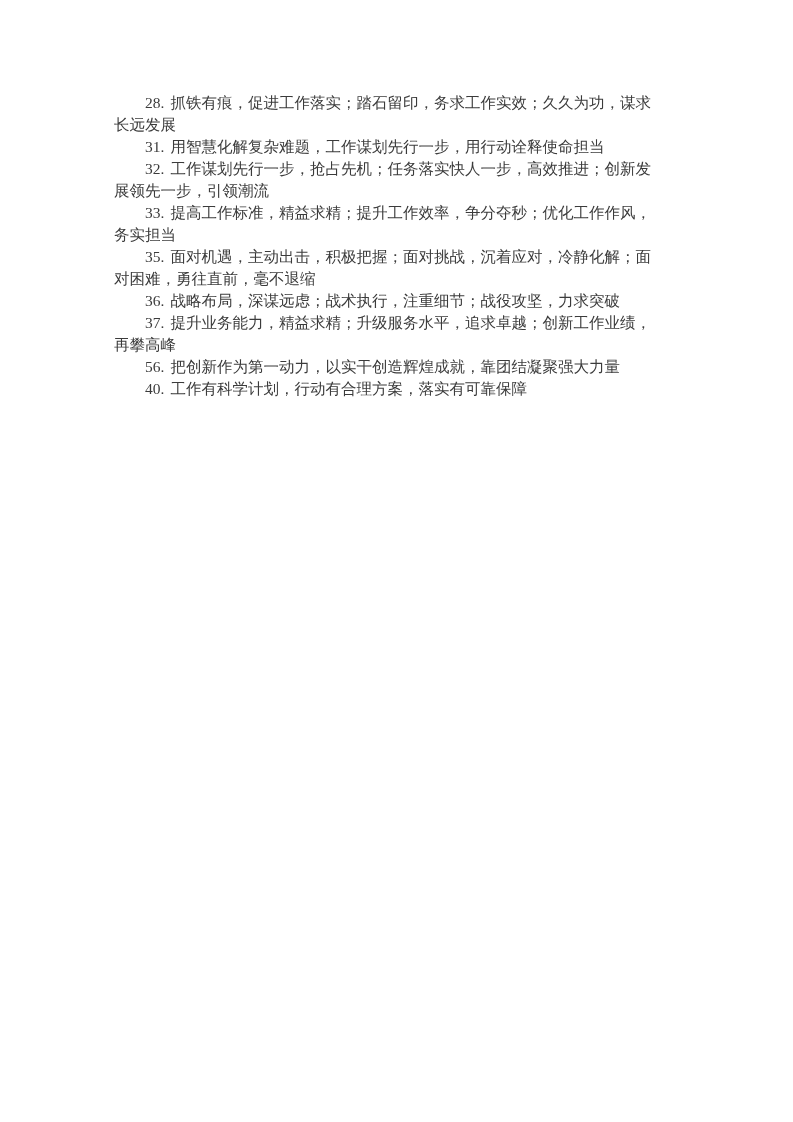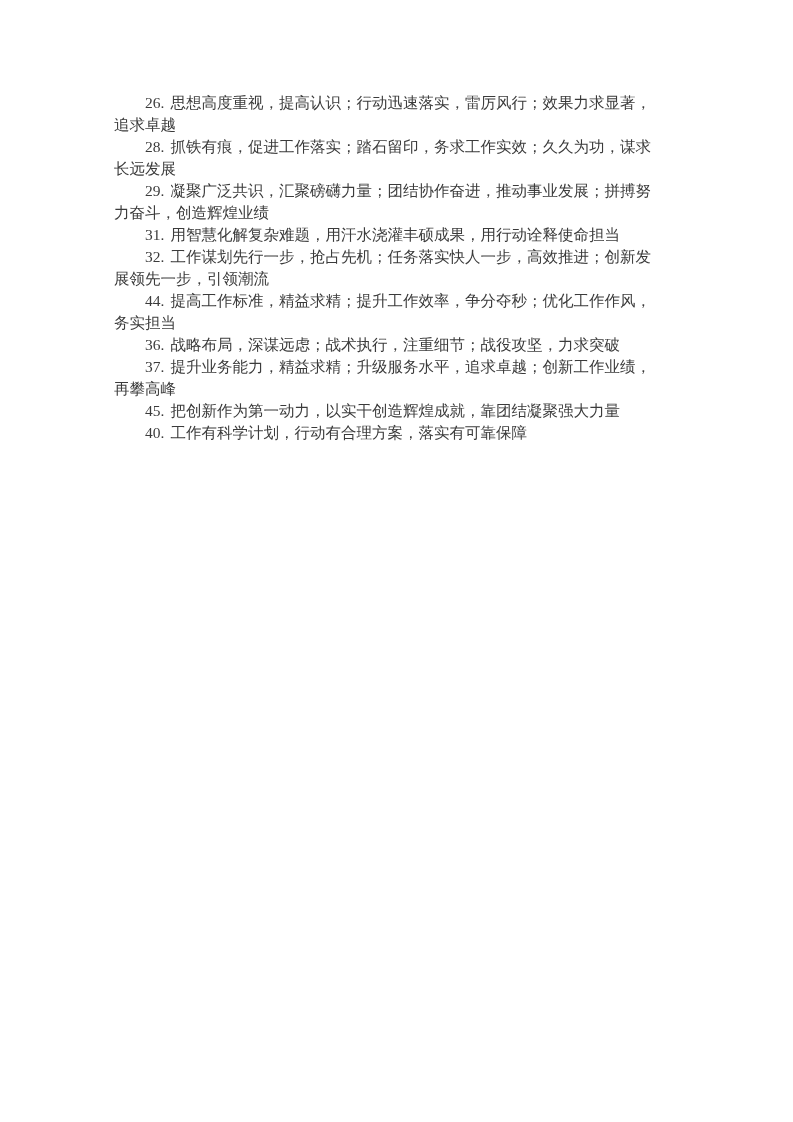--- a/index.html
+++ b/index.html
@@ -40,24 +40,23 @@
   }
   .item-number {
     margin-right: 6px;
   }
 </style>
 </head>
 <body>
 
 <div class="page">
   <div class="numbered-list">
-      <p class="list-item"><span class="item-number">26.</span><span class="item-text">思想高度重视，提高认识；行动迅速落实，雷厉风行；效果力求显著，追求卓越</span></p>
       <p class="list-item"><span class="item-number">28.</span><span class="item-text">抓铁有痕，促进工作落实；踏石留印，务求工作实效；久久为功，谋求长远发展</span></p>
-      <p class="list-item"><span class="item-number">29.</span><span class="item-text">凝聚广泛共识，汇聚磅礴力量；团结协作奋进，推动事业发展；拼搏努力奋斗，创造辉煌业绩</span></p>
-      <p class="list-item"><span class="item-number">31.</span><span class="item-text">用智慧化解复杂难题，用汗水浇灌丰硕成果，用行动诠释使命担当</span></p>
+      <p class="list-item"><span class="item-number">31.</span><span class="item-text">用智慧化解复杂难题，工作谋划先行一步，用行动诠释使命担当</span></p>
       <p class="list-item"><span class="item-number">32.</span><span class="item-text">工作谋划先行一步，抢占先机；任务落实快人一步，高效推进；创新发展领先一步，引领潮流</span></p>
-      <p class="list-item"><span class="item-number">44.</span><span class="item-text">提高工作标准，精益求精；提升工作效率，争分夺秒；优化工作作风，务实担当</span></p>
+      <p class="list-item"><span class="item-number">33.</span><span class="item-text">提高工作标准，精益求精；提升工作效率，争分夺秒；优化工作作风，务实担当</span></p>
+      <p class="list-item"><span class="item-number">35.</span><span class="item-text">面对机遇，主动出击，积极把握；面对挑战，沉着应对，冷静化解；面对困难，勇往直前，毫不退缩</span></p>
       <p class="list-item"><span class="item-number">36.</span><span class="item-text">战略布局，深谋远虑；战术执行，注重细节；战役攻坚，力求突破</span></p>
       <p class="list-item"><span class="item-number">37.</span><span class="item-text">提升业务能力，精益求精；升级服务水平，追求卓越；创新工作业绩，再攀高峰</span></p>
-      <p class="list-item"><span class="item-number">45.</span><span class="item-text">把创新作为第一动力，以实干创造辉煌成就，靠团结凝聚强大力量</span></p>
+      <p class="list-item"><span class="item-number">56.</span><span class="item-text">把创新作为第一动力，以实干创造辉煌成就，靠团结凝聚强大力量</span></p>
       <p class="list-item"><span class="item-number">40.</span><span class="item-text">工作有科学计划，行动有合理方案，落实有可靠保障</span></p>
     </div>
 </div>
 
 </body></html>

